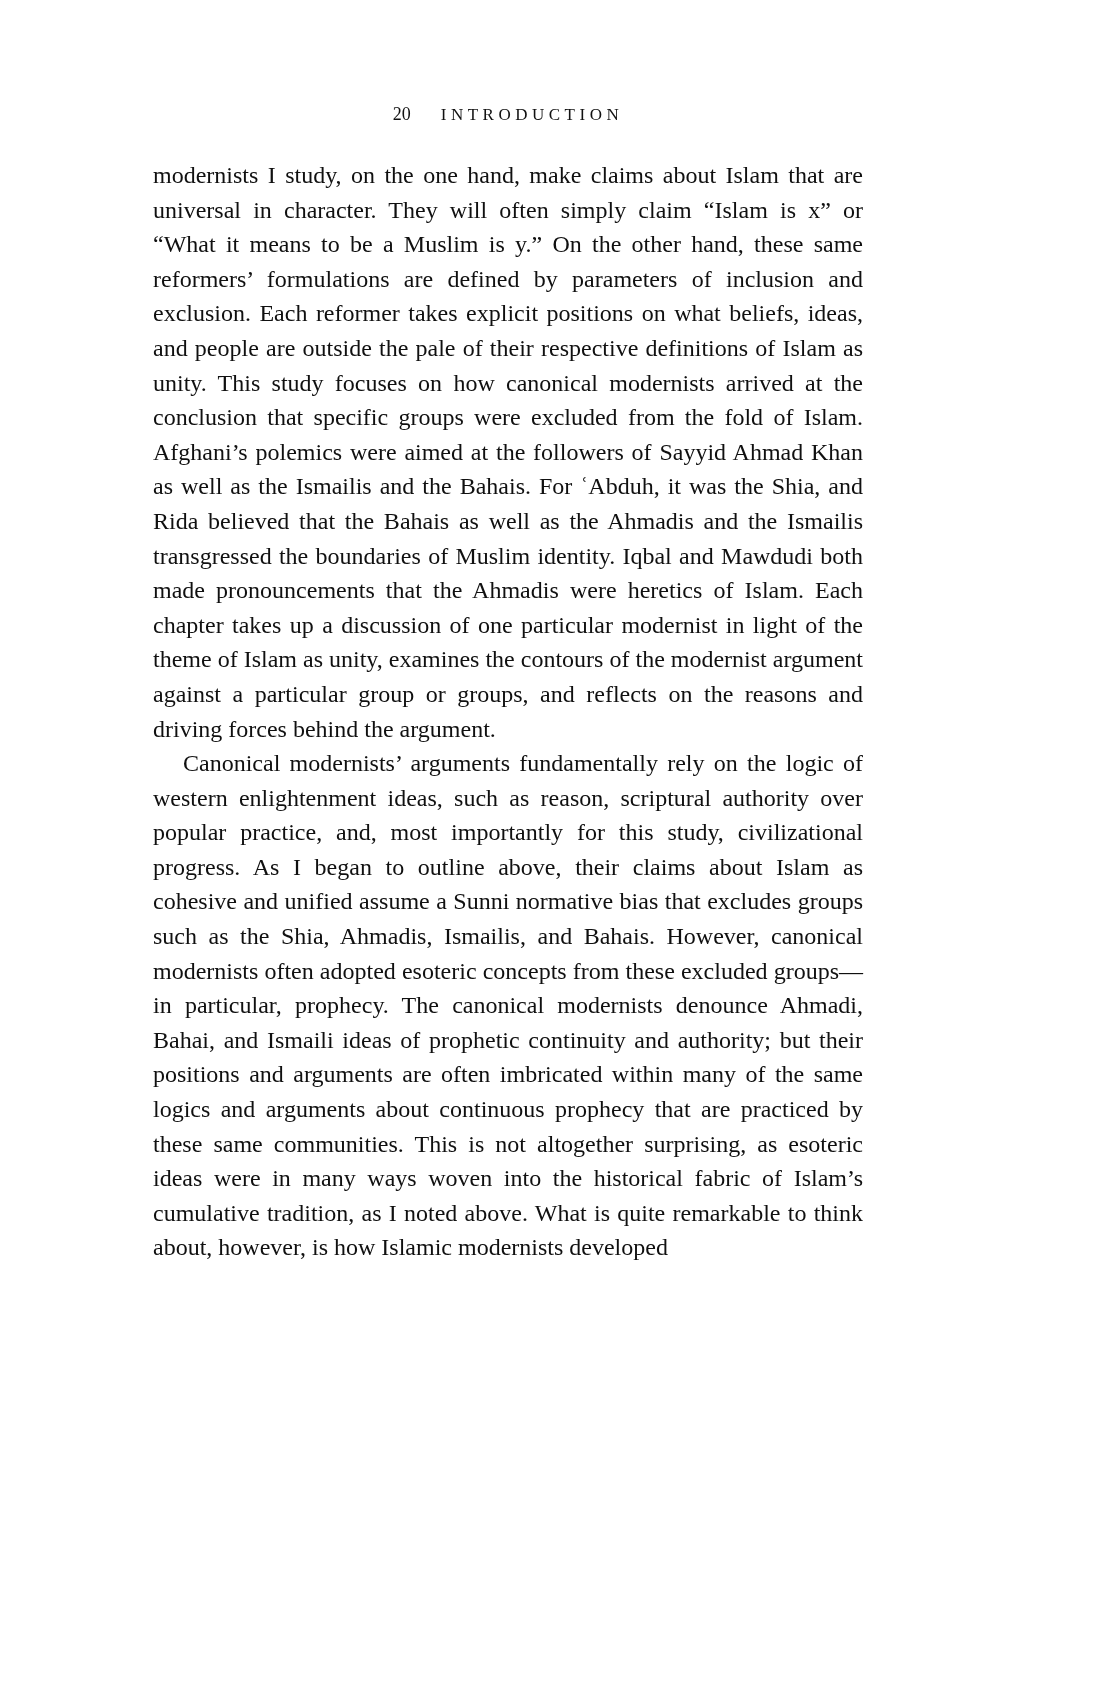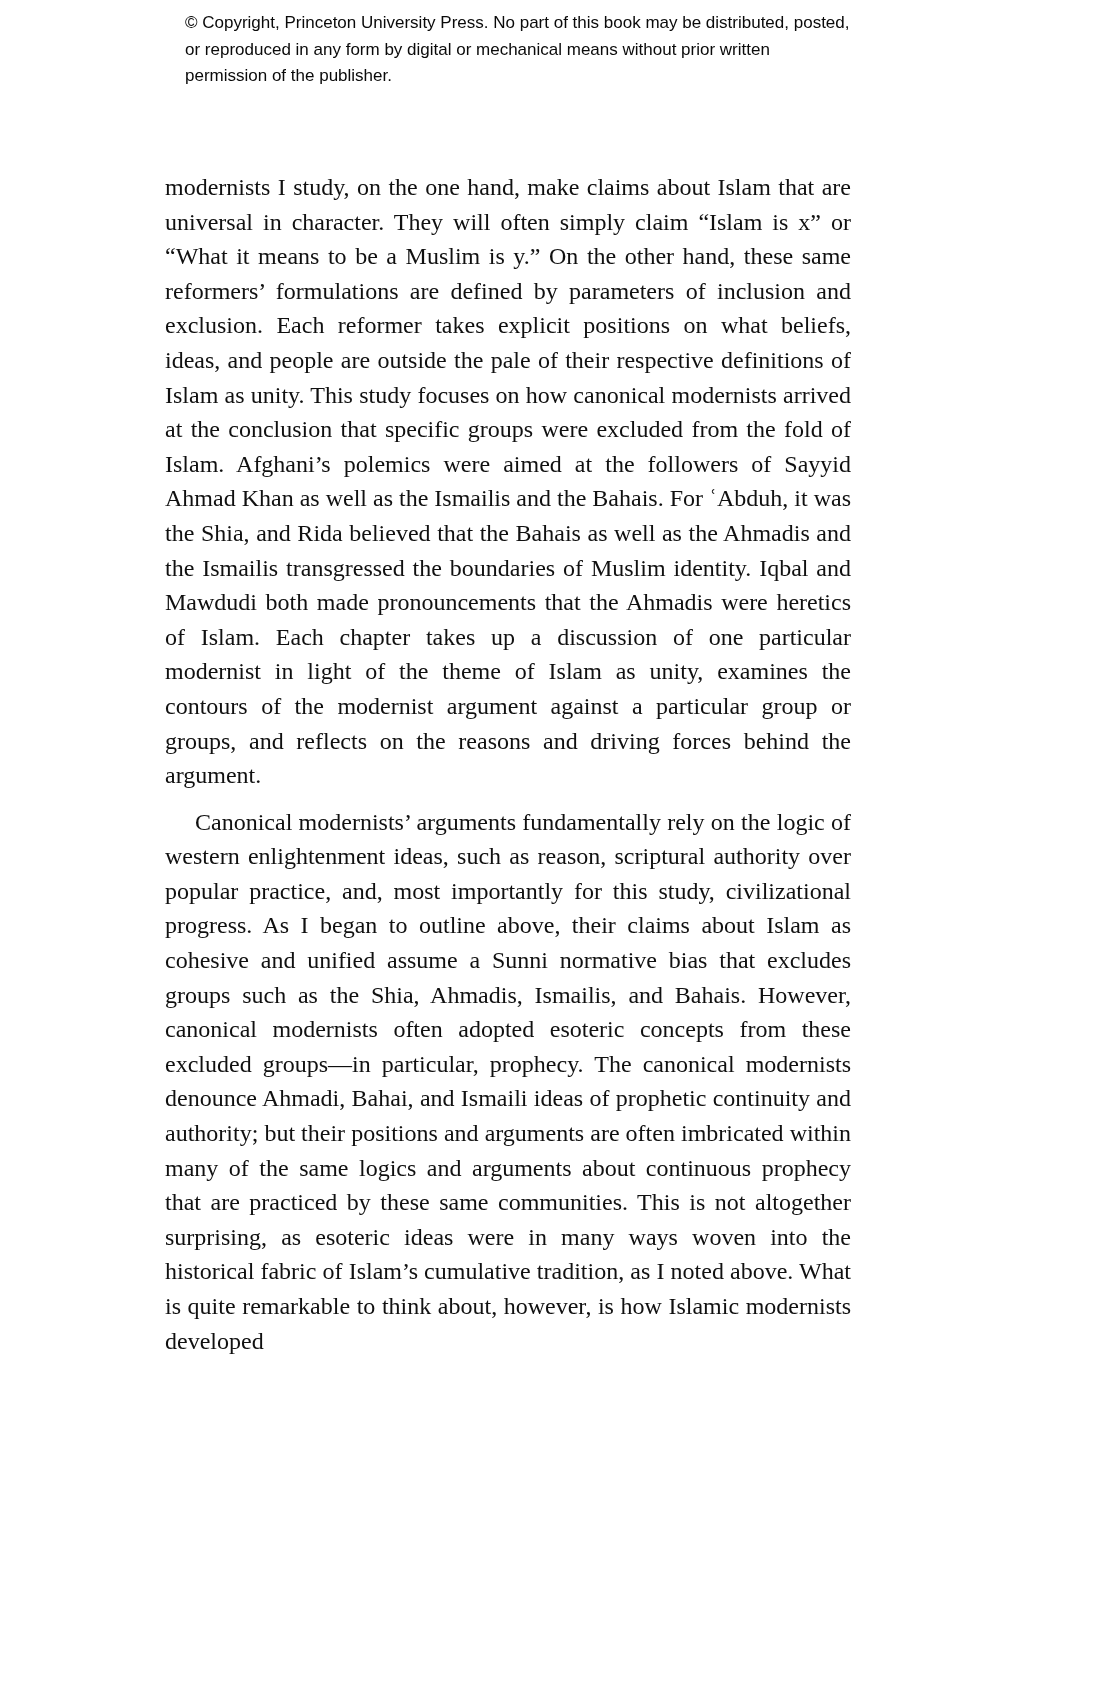--- a/index.html
+++ b/index.html
@@ -50,21 +50,21 @@
     width: 710px;
     font-family: "Liberation Serif", "DejaVu Serif", serif;
     font-size: 24px;
     line-height: 34.6px;
     color: #101010;
     text-align: justify;
     hyphens: auto;
     -webkit-hyphens: auto;
   }
   .body-text p {
-    margin: 12px;
+    margin: 0;
     padding: 0;
   }
   .body-text p.indent {
     text-indent: 30px;
   }
   .footer {
     position: absolute;
     left: 0;
     top: 1543px;
     width: 1020px;
@@ -72,22 +72,25 @@
     font-family: "Liberation Sans", sans-serif;
     font-size: 17.5px;
     color: #0a0a0a;
   }
 </style>
 </head>
 <body>
 
 <div class="page">
 
-  <div class="copyright">© Copyright, Princeton University Press. No part of this book may be distributed, posted, or reproduced in any form by digital or mechanical means without prior written permission of the publisher.</div>
 
+  <div class="header">
+    <span class="page-number">20</span>
+    <span class="running-head">INTRODUCTION</span>
+  </div>
 
   <div class="body-text">
     <p class="no-indent">modernists I study, on the one hand, make claims about Islam that are universal in character. They will often simply claim “Islam is x” or “What it means to be a Muslim is y.” On the other hand, these same reformers’ formulations are defined by parameters of inclusion and exclusion. Each reformer takes explicit positions on what beliefs, ideas, and people are outside the pale of their respective definitions of Islam as unity. This study focuses on how canonical modernists arrived at the conclusion that specific groups were excluded from the fold of Islam. Afghani’s polemics were aimed at the followers of Sayyid Ahmad Khan as well as the Ismailis and the Bahais. For ʿAbduh, it was the Shia, and Rida believed that the Bahais as well as the Ahmadis and the Ismailis transgressed the boundaries of Muslim identity. Iqbal and Mawdudi both made pronouncements that the Ahmadis were heretics of Islam. Each chapter takes up a discussion of one particular modernist in light of the theme of Islam as unity, examines the contours of the modernist argument against a particular group or groups, and reflects on the reasons and driving forces behind the argument.</p>
     <p class="indent">Canonical modernists’ arguments fundamentally rely on the logic of western enlightenment ideas, such as reason, scriptural authority over popular practice, and, most importantly for this study, civilizational progress. As I began to outline above, their claims about Islam as cohesive and unified assume a Sunni normative bias that excludes groups such as the Shia, Ahmadis, Ismailis, and Bahais. However, canonical modernists often adopted esoteric concepts from these excluded groups—in particular, prophecy. The canonical modernists denounce Ahmadi, Bahai, and Ismaili ideas of prophetic continuity and authority; but their positions and arguments are often imbricated within many of the same logics and arguments about continuous prophecy that are practiced by these same communities. This is not altogether surprising, as esoteric ideas were in many ways woven into the historical fabric of Islam’s cumulative tradition, as I noted above. What is quite remarkable to think about, however, is how Islamic modernists developed</p>
   </div>
 
 
 </div>
 
 </body></html>

